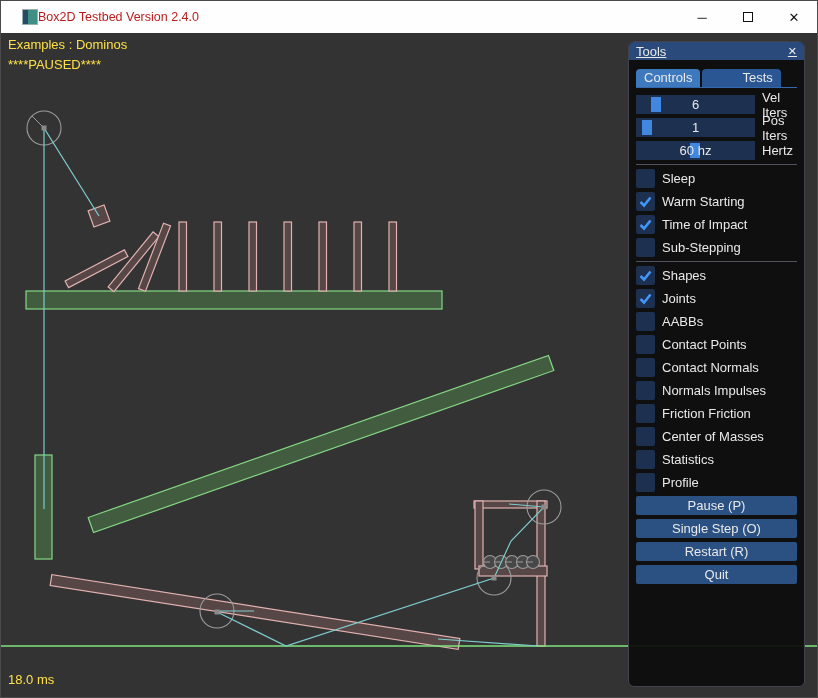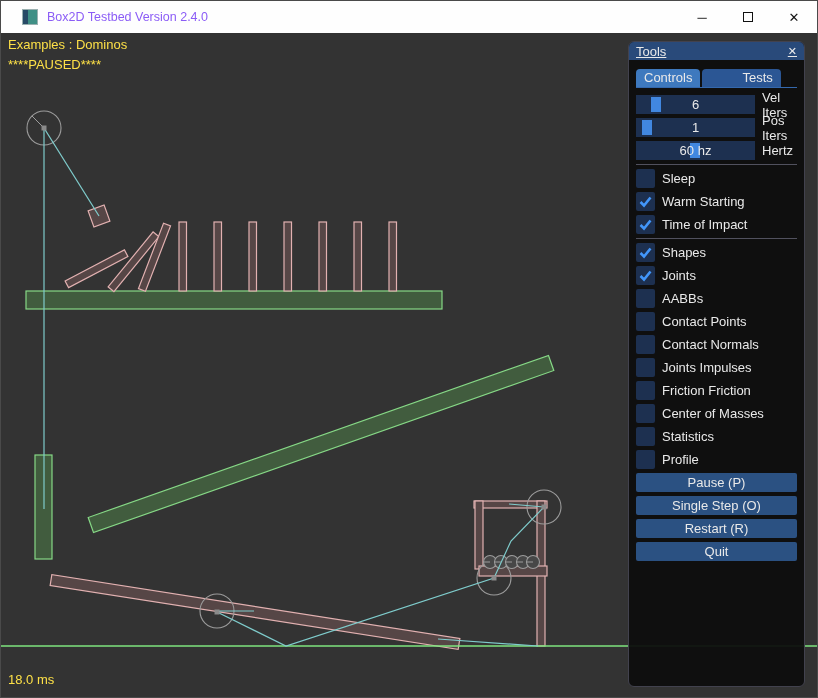--- a/index.html
+++ b/index.html
@@ -1,21 +1,21 @@
 <!DOCTYPE html>
 <html><head>
 <meta charset="utf-8">
 <style>
   html,body{margin:0;padding:0;background:#1b1b1b;}
   *{box-sizing:border-box;font-family:"Liberation Sans","DejaVu Sans",sans-serif;}
   #app{position:relative;width:818px;height:698px;background:#333333;border:1px solid #4a4a4a;overflow:hidden;}
   
   #titlebar{position:absolute;left:0;top:0;width:100%;height:32px;background:#fefefe;z-index:30;display:flex;align-items:center;}
   #app-icon{width:16px;height:16px;margin-left:21px;border:1px solid #9ab0b0;background:linear-gradient(90deg,#274a66 0 35%,#3f8f85 35% 100%);}
-  #win-title{margin-left:9px;font-size:12.5px;color:#8b5cf6;}
+  #win-title{margin-left:0;font-size:12.5px;color:#b91c1c;}
   #win-controls{margin-left:auto;display:flex;height:100%;}
   .win-btn{width:46px;height:100%;display:flex;align-items:center;justify-content:center;color:#111;font-size:13px;cursor:default;}
   #maximize-glyph{width:10px;height:10px;border:1px solid #111;display:block;}
   
   #scene-svg{position:absolute;left:0;top:0;z-index:1;}
   .hud{position:absolute;z-index:5;font-size:13px;color:#fde047;white-space:pre;}
   #hud-example{left:7px;top:36px;}
   #hud-paused{left:7px;top:56px;}
   #hud-ms{left:7px;top:671px;}
   
@@ -157,20 +157,24 @@
           <span class="side-label">Warm Starting</span>
         </div>
         <div class="row">
           <span class="checkbox">
             <svg width="15" height="15" viewBox="0 0 15 15">
               <path d="M2.5 8 L6 11.5 L12.5 3.5" fill="none" stroke="#4296fa" stroke-width="2.6"></path>
             </svg>
           </span>
           <span class="side-label">Time of Impact</span>
         </div>
+        <div class="row">
+          <span class="checkbox"></span>
+          <span class="side-label">Sub-Stepping</span>
+        </div>
         <div class="sep"></div>
         <div class="row">
           <span class="checkbox">
             <svg width="15" height="15" viewBox="0 0 15 15">
               <path d="M2.5 8 L6 11.5 L12.5 3.5" fill="none" stroke="#4296fa" stroke-width="2.6"></path>
             </svg>
           </span>
           <span class="side-label">Shapes</span>
         </div>
         <div class="row">
@@ -188,21 +192,21 @@
         <div class="row">
           <span class="checkbox"></span>
           <span class="side-label">Contact Points</span>
         </div>
         <div class="row">
           <span class="checkbox"></span>
           <span class="side-label">Contact Normals</span>
         </div>
         <div class="row">
           <span class="checkbox"></span>
-          <span class="side-label">Joints Impulses</span>
+          <span class="side-label">Normals Impulses</span>
         </div>
         <div class="row">
           <span class="checkbox"></span>
           <span class="side-label">Friction Friction</span>
         </div>
         <div class="row">
           <span class="checkbox"></span>
           <span class="side-label">Center of Masses</span>
         </div>
         <div class="row">

